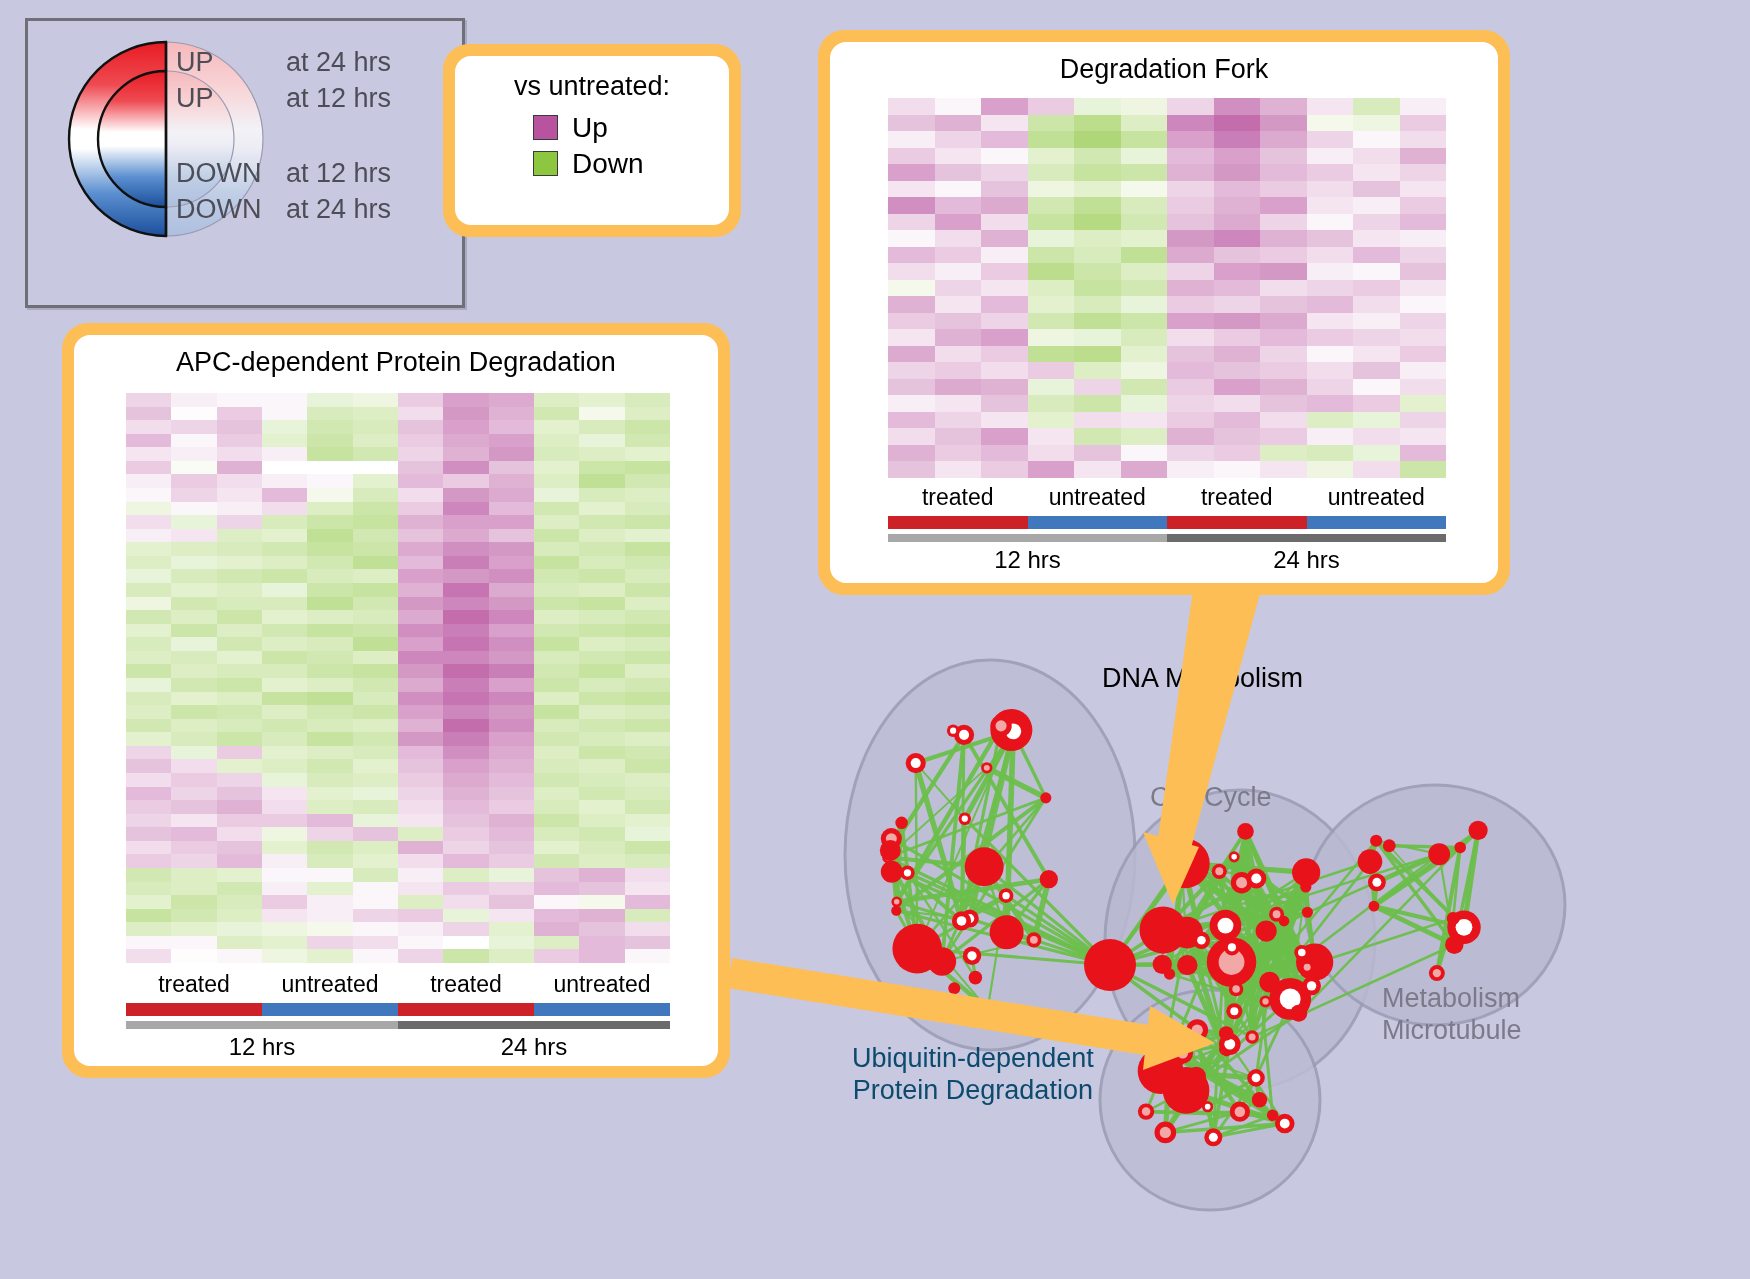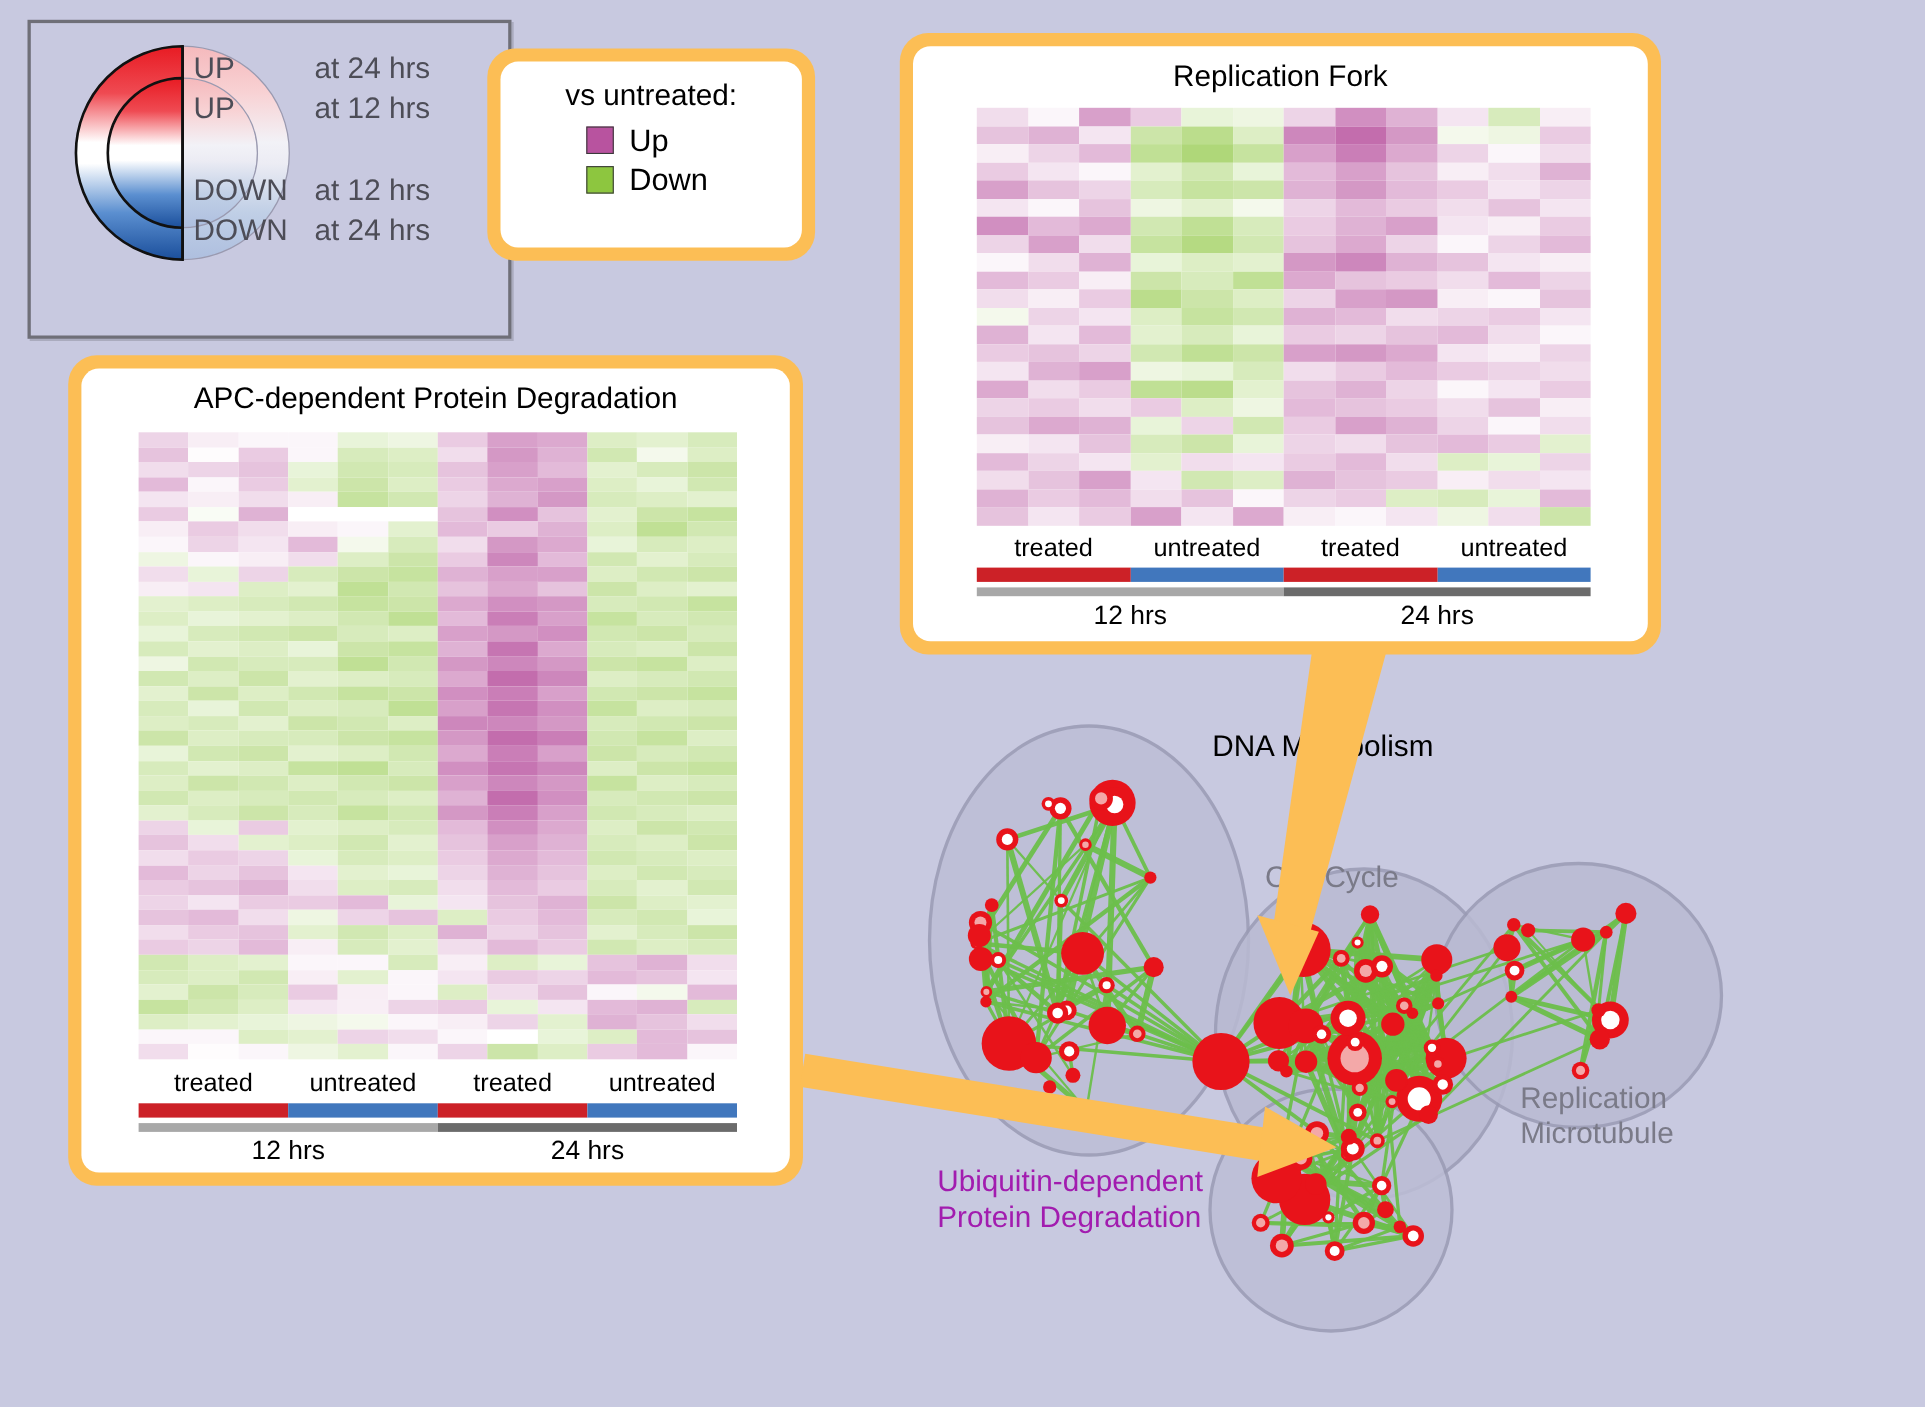--- a/index.html
+++ b/index.html
@@ -106,21 +106,21 @@
   }
 
   
   #network { position: absolute; left: 790px; top: 610px; width: 960px; height: 669px; }
   .net-label {
     position: absolute; font-size: 27px; white-space: nowrap;
   }
   #lbl-dna  { left: 312px; top: 53px;  color: #000; }
   #lbl-cc   { left: 360px; top: 172px; color: #7a7a88; }
   #lbl-mt   { left: 592px; top: 372px; color: #7a7a88; line-height: 1.2; }
-  #lbl-ubi  { left: 62px;  top: 448px; color: #a21caf; line-height: 1.2; }
+  #lbl-ubi  { left: 62px;  top: 432px; color: #0c4a6e; line-height: 1.2; text-align: center; }
 
   .arrow-svg { position: absolute; left: 0; top: 0; overflow: visible; }
 </style>
 </head>
 <body>
 
 <div id="legend-circles">
   <div id="ring-wrap">
     <svg width="210" height="200" viewBox="0 0 210 200">
       <defs>
@@ -179,21 +179,21 @@
       <div class="key-item">
         <span class="swatch" id="sw-down" style="background: rgb(141, 198, 63);"></span>
         <span class="t">Down</span>
       </div>
     </div>
   </div>
 </div>
 
 <div class="panel" id="rf-panel">
   <div class="panel-inner">
-    <div class="panel-title">Replication Fork</div>
+    <div class="panel-title">Degradation Fork</div>
     <div class="hm-grid" id="rf-heatmap" style="left: 58px; top: 56px; width: 558px; height: 380px; grid-template-columns: repeat(12, 1fr); grid-template-rows: repeat(23, 1fr);">
         <div class="hm-cell" style="background: rgb(241, 221, 236);"></div>
         <div class="hm-cell" style="background: rgb(251, 246, 250);"></div>
         <div class="hm-cell" style="background: rgb(216, 160, 202);"></div>
         <div class="hm-cell" style="background: rgb(234, 203, 226);"></div>
         <div class="hm-cell" style="background: rgb(232, 244, 217);"></div>
         <div class="hm-cell" style="background: rgb(238, 246, 226);"></div>
         <div class="hm-cell" style="background: rgb(237, 212, 231);"></div>
         <div class="hm-cell" style="background: rgb(209, 143, 193);"></div>
         <div class="hm-cell" style="background: rgb(223, 178, 212);"></div>
@@ -1462,21 +1462,21 @@
         <circle cx="466.01484640450263" cy="467.8893773490188" r="8.778735401005827" fill="#e8131a"></circle>
         <circle cx="466.01484640450263" cy="467.8893773490188" r="4.3893677005029135" fill="#ffffff"></circle>
         <circle cx="436.20091817075814" cy="423.4746924851605" r="7.279577256310534" fill="#e8131a"></circle>
         <circle cx="320" cy="355" r="26" fill="#e8131a"></circle>
       </g>
     </svg>
 
   <div class="net-label" id="lbl-dna">DNA Metabolism</div>
   <div class="net-label" id="lbl-cc">Cell Cycle</div>
   <div class="net-label" id="lbl-mt">
-    <div>Replication</div>
+    <div>Metabolism</div>
     <div>Microtubule</div>
   </div>
   <div class="net-label" id="lbl-ubi">
     <div>Ubiquitin-dependent</div>
     <div>Protein Degradation</div>
   </div>
 </div>
 
 <svg class="arrow-svg" width="1750" height="1279" viewBox="0 0 1750 1279" style="pointer-events:none;">
 

